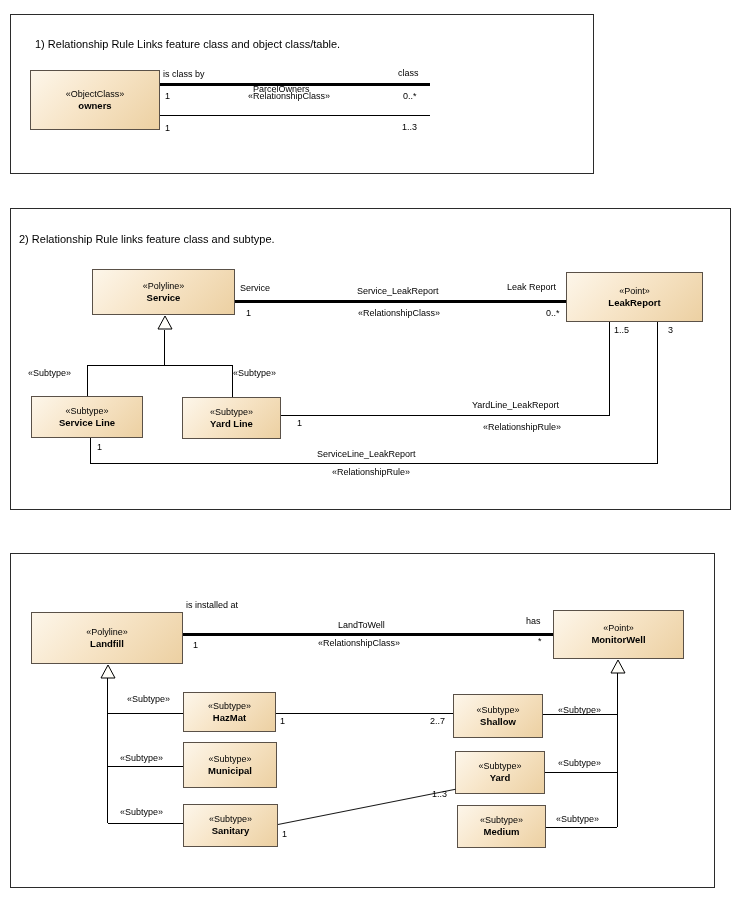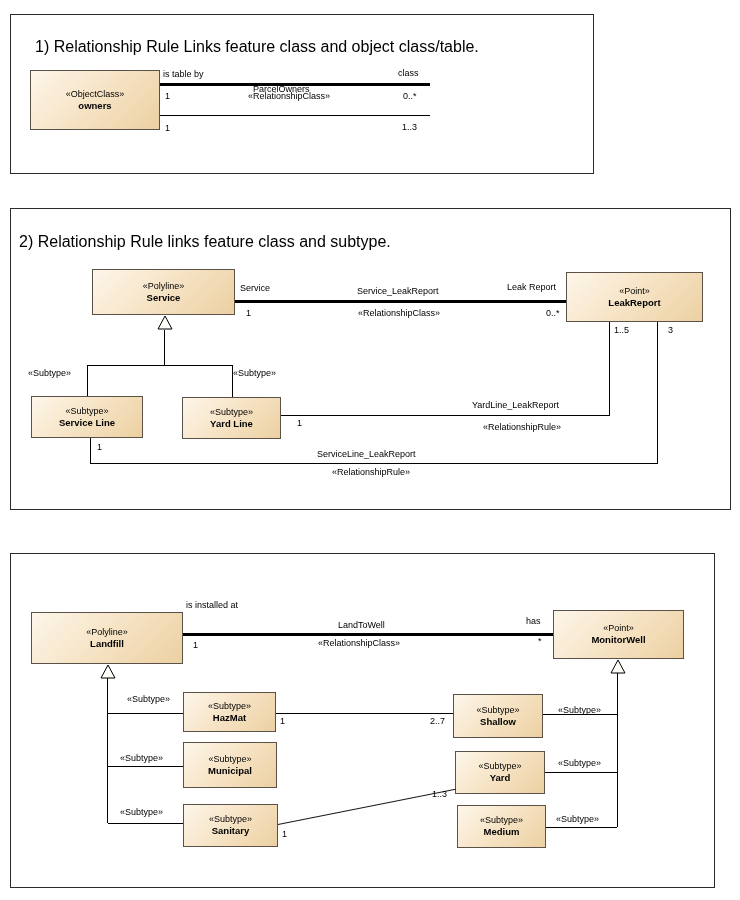--- a/index.html
+++ b/index.html
@@ -1,19 +1,19 @@
 <!DOCTYPE html>
 <html><head>
 <meta charset="utf-8">
 <style>
   html,body{margin:0;padding:0;background:#fff;}
   .canvas{position:relative;width:740px;height:900px;background:#fff;
           font-family:"Liberation Sans", sans-serif;color:#000;overflow:hidden;}
   .panel{position:absolute;border:1px solid #2b2b2b;background:#fff;}
-  .ptitle{position:absolute;font-size:16px;white-space:nowrap;}
+  .ptitle{position:absolute;font-size:11px;white-space:nowrap;}
   .ubox{position:absolute;border:1px solid #5a5148;
         background:linear-gradient(135deg,#fdf6ea 0%,#f7e5c8 45%,#ecd0a2 100%);
         display:flex;flex-direction:column;align-items:center;justify-content:center;
         box-sizing:border-box;}
   .ubox .st{font-size:9px;line-height:11px;}
   .ubox .nm{font-size:9.5px;line-height:12px;font-weight:bold;}
   .hl{position:absolute;height:1px;background:#000;}
   .vl{position:absolute;width:1px;background:#000;}
   .thick{height:3px;}
   .lbl{position:absolute;font-size:9px;line-height:11px;white-space:nowrap;}
@@ -30,21 +30,21 @@
   <div class="ptitle" style="left:35px;top:38px">1) Relationship Rule Links feature class and object class/table.</div>
 
   <div class="ubox" style="left:30px;top:70px;width:130px;height:60px">
     <span class="st">«ObjectClass»</span>
     <span class="nm">owners</span>
   </div>
 
   <div class="hl thick" style="left:160px;top:83px;width:270px"></div>
   <div class="hl" style="left:160px;top:115px;width:270px"></div>
 
-  <span class="lbl" style="left:163px;top:69px">is table by</span>
+  <span class="lbl" style="left:163px;top:69px">is class by</span>
   <span class="lbl" style="left:253px;top:84px">ParcelOwners</span>
   <span class="lbl" style="left:398px;top:68px">class</span>
   <span class="lbl" style="left:165px;top:91px">1</span>
   <span class="lbl" style="left:248px;top:91px">«RelationshipClass»</span>
   <span class="lbl" style="left:403px;top:91px">0..*</span>
   <span class="lbl" style="left:165px;top:123px">1</span>
   <span class="lbl" style="left:402px;top:122px">1..3</span>
 
   <div class="panel" style="left:10px;top:208px;width:719px;height:300px"></div>
   <div class="ptitle" style="left:19px;top:233px">2) Relationship Rule links feature class and subtype.</div>

